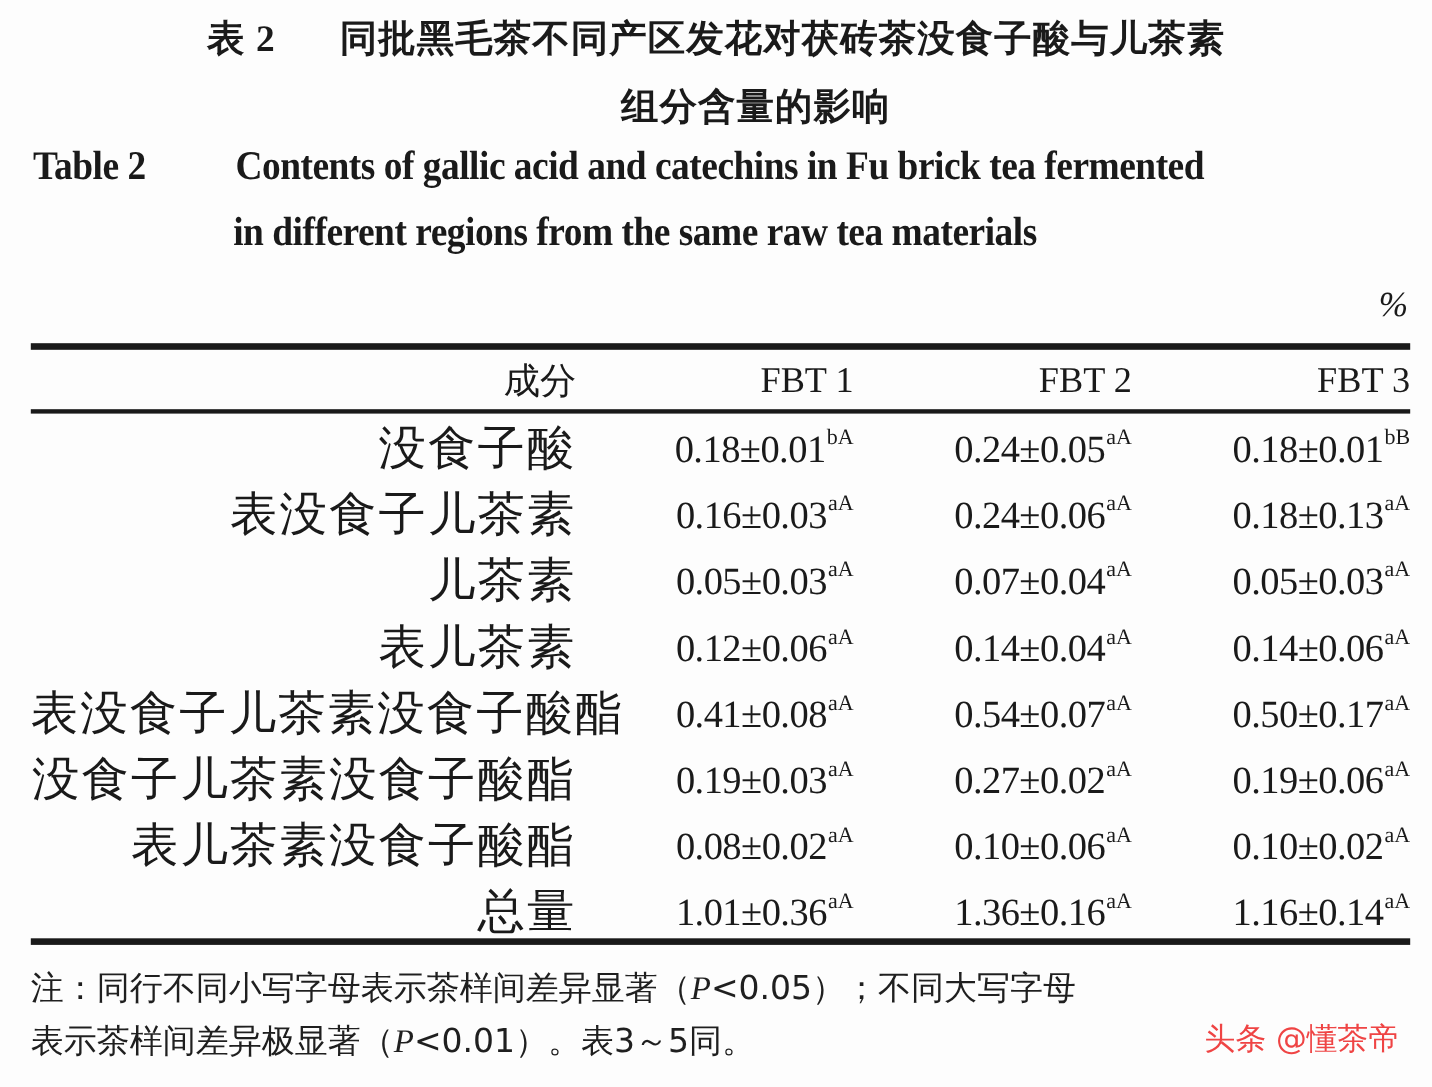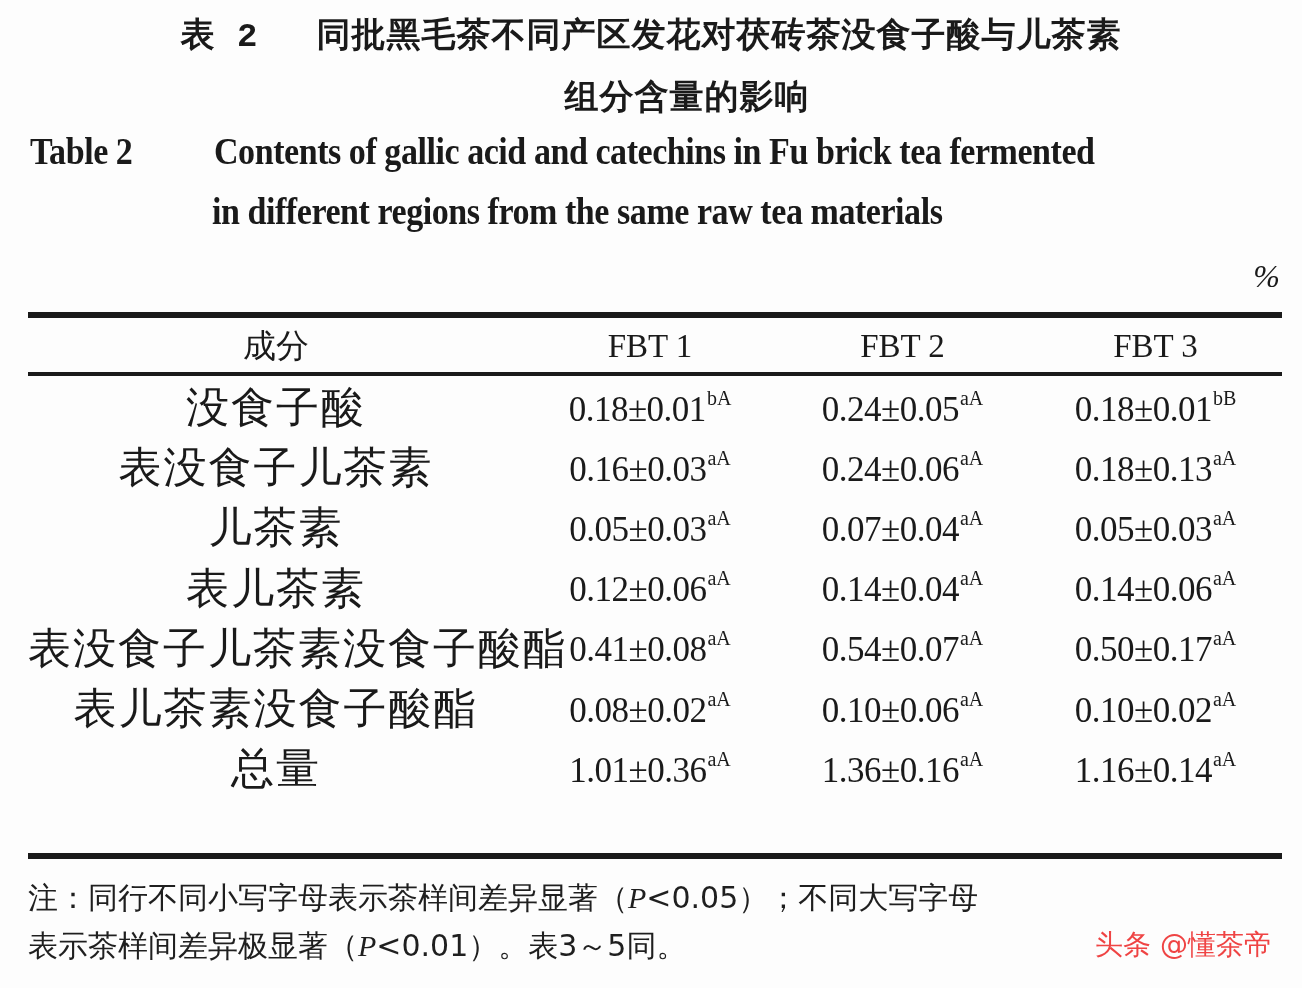--- a/index.html
+++ b/index.html
@@ -3,21 +3,21 @@
   <meta charset="utf-8">
   <style>
     html, body { margin: 0; padding: 0; background: #fdfdfd; }
     body {
       width: 1302px; height: 988px; position: relative; overflow: hidden;
       color: #1a1a1a;
       font-family: "Liberation Serif", "DejaVu Serif", serif;
     }
     .title-cn {
       position: absolute; left: 0; width: 1302px; text-align: center;
-      font-family: Liberation Mono, monospace; font-weight: bold;
+      font-family: Liberation Serif, serif; font-weight: bold;
       font-size: 34px; letter-spacing: 1px; color: #1a1a1a;
     }
     .title-cn.l1 { top: 12px; }
     .title-cn.l2 { top: 74px; padding-left: 36px; }
     .title-cn .tag { margin-right: 58px; }
     .title-en {
       position: absolute; font-family: "Liberation Serif", serif; font-weight: bold;
       font-size: 37px; color: #1a1a1a; letter-spacing: -0.5px;
       transform: scaleX(0.92); transform-origin: left top; white-space: nowrap;
     }
@@ -28,21 +28,21 @@
       position: absolute; top: 258px; right: 22px; font-size: 32px; font-style: italic;
     }
     .rule { position: absolute; left: 28px; width: 1254px; background: #1a1a1a; }
     .rule.top { top: 312px; height: 6px; }
     .rule.mid { top: 372px; height: 4px; }
     .rule.bot { top: 853px; height: 6px; }
     table {
       position: absolute; left: 28px; top: 318px; width: 1254px;
       border-collapse: collapse; table-layout: fixed;
     }
-    th, td { padding: 0; text-align: center; white-space: nowrap; }
+    th, td { padding: 0; text-align: right; white-space: nowrap; }
     th { height: 56px; font-weight: normal; font-size: 33px; }
     th.name-col { font-family: "DejaVu Sans", sans-serif; font-size: 33px; }
     tr.spacer td { height: 4px; }
     td { height: 60.2px; font-size: 35px; font-family: Liberation Serif, serif; }
     td.name { font-family: "DejaVu Sans", sans-serif; font-size: 43px; letter-spacing: 2px; }
     td.val .num { letter-spacing: -0.5px; }
     td.val sup { font-size: 20px; vertical-align: 16px; margin-left: 1px; }
     .note {
       position: absolute; left: 28px; font-family: "DejaVu Sans", sans-serif;
       font-size: 30px; color: #1f1f1f; white-space: nowrap;
@@ -113,20 +113,26 @@
         <td class="val"><span class="num">0.14±0.04</span><sup>aA</sup></td>
         <td class="val"><span class="num">0.14±0.06</span><sup>aA</sup></td>
       </tr>
       <tr>
         <td class="name">表没食子儿茶素没食子酸酯</td>
         <td class="val"><span class="num">0.41±0.08</span><sup>aA</sup></td>
         <td class="val"><span class="num">0.54±0.07</span><sup>aA</sup></td>
         <td class="val"><span class="num">0.50±0.17</span><sup>aA</sup></td>
       </tr>
       <tr>
+        <td class="name">没食子儿茶素没食子酸酯</td>
+        <td class="val"><span class="num">0.19±0.03</span><sup>aA</sup></td>
+        <td class="val"><span class="num">0.27±0.02</span><sup>aA</sup></td>
+        <td class="val"><span class="num">0.19±0.06</span><sup>aA</sup></td>
+      </tr>
+      <tr>
         <td class="name">表儿茶素没食子酸酯</td>
         <td class="val"><span class="num">0.08±0.02</span><sup>aA</sup></td>
         <td class="val"><span class="num">0.10±0.06</span><sup>aA</sup></td>
         <td class="val"><span class="num">0.10±0.02</span><sup>aA</sup></td>
       </tr>
       <tr>
         <td class="name">总量</td>
         <td class="val"><span class="num">1.01±0.36</span><sup>aA</sup></td>
         <td class="val"><span class="num">1.36±0.16</span><sup>aA</sup></td>
         <td class="val"><span class="num">1.16±0.14</span><sup>aA</sup></td>

